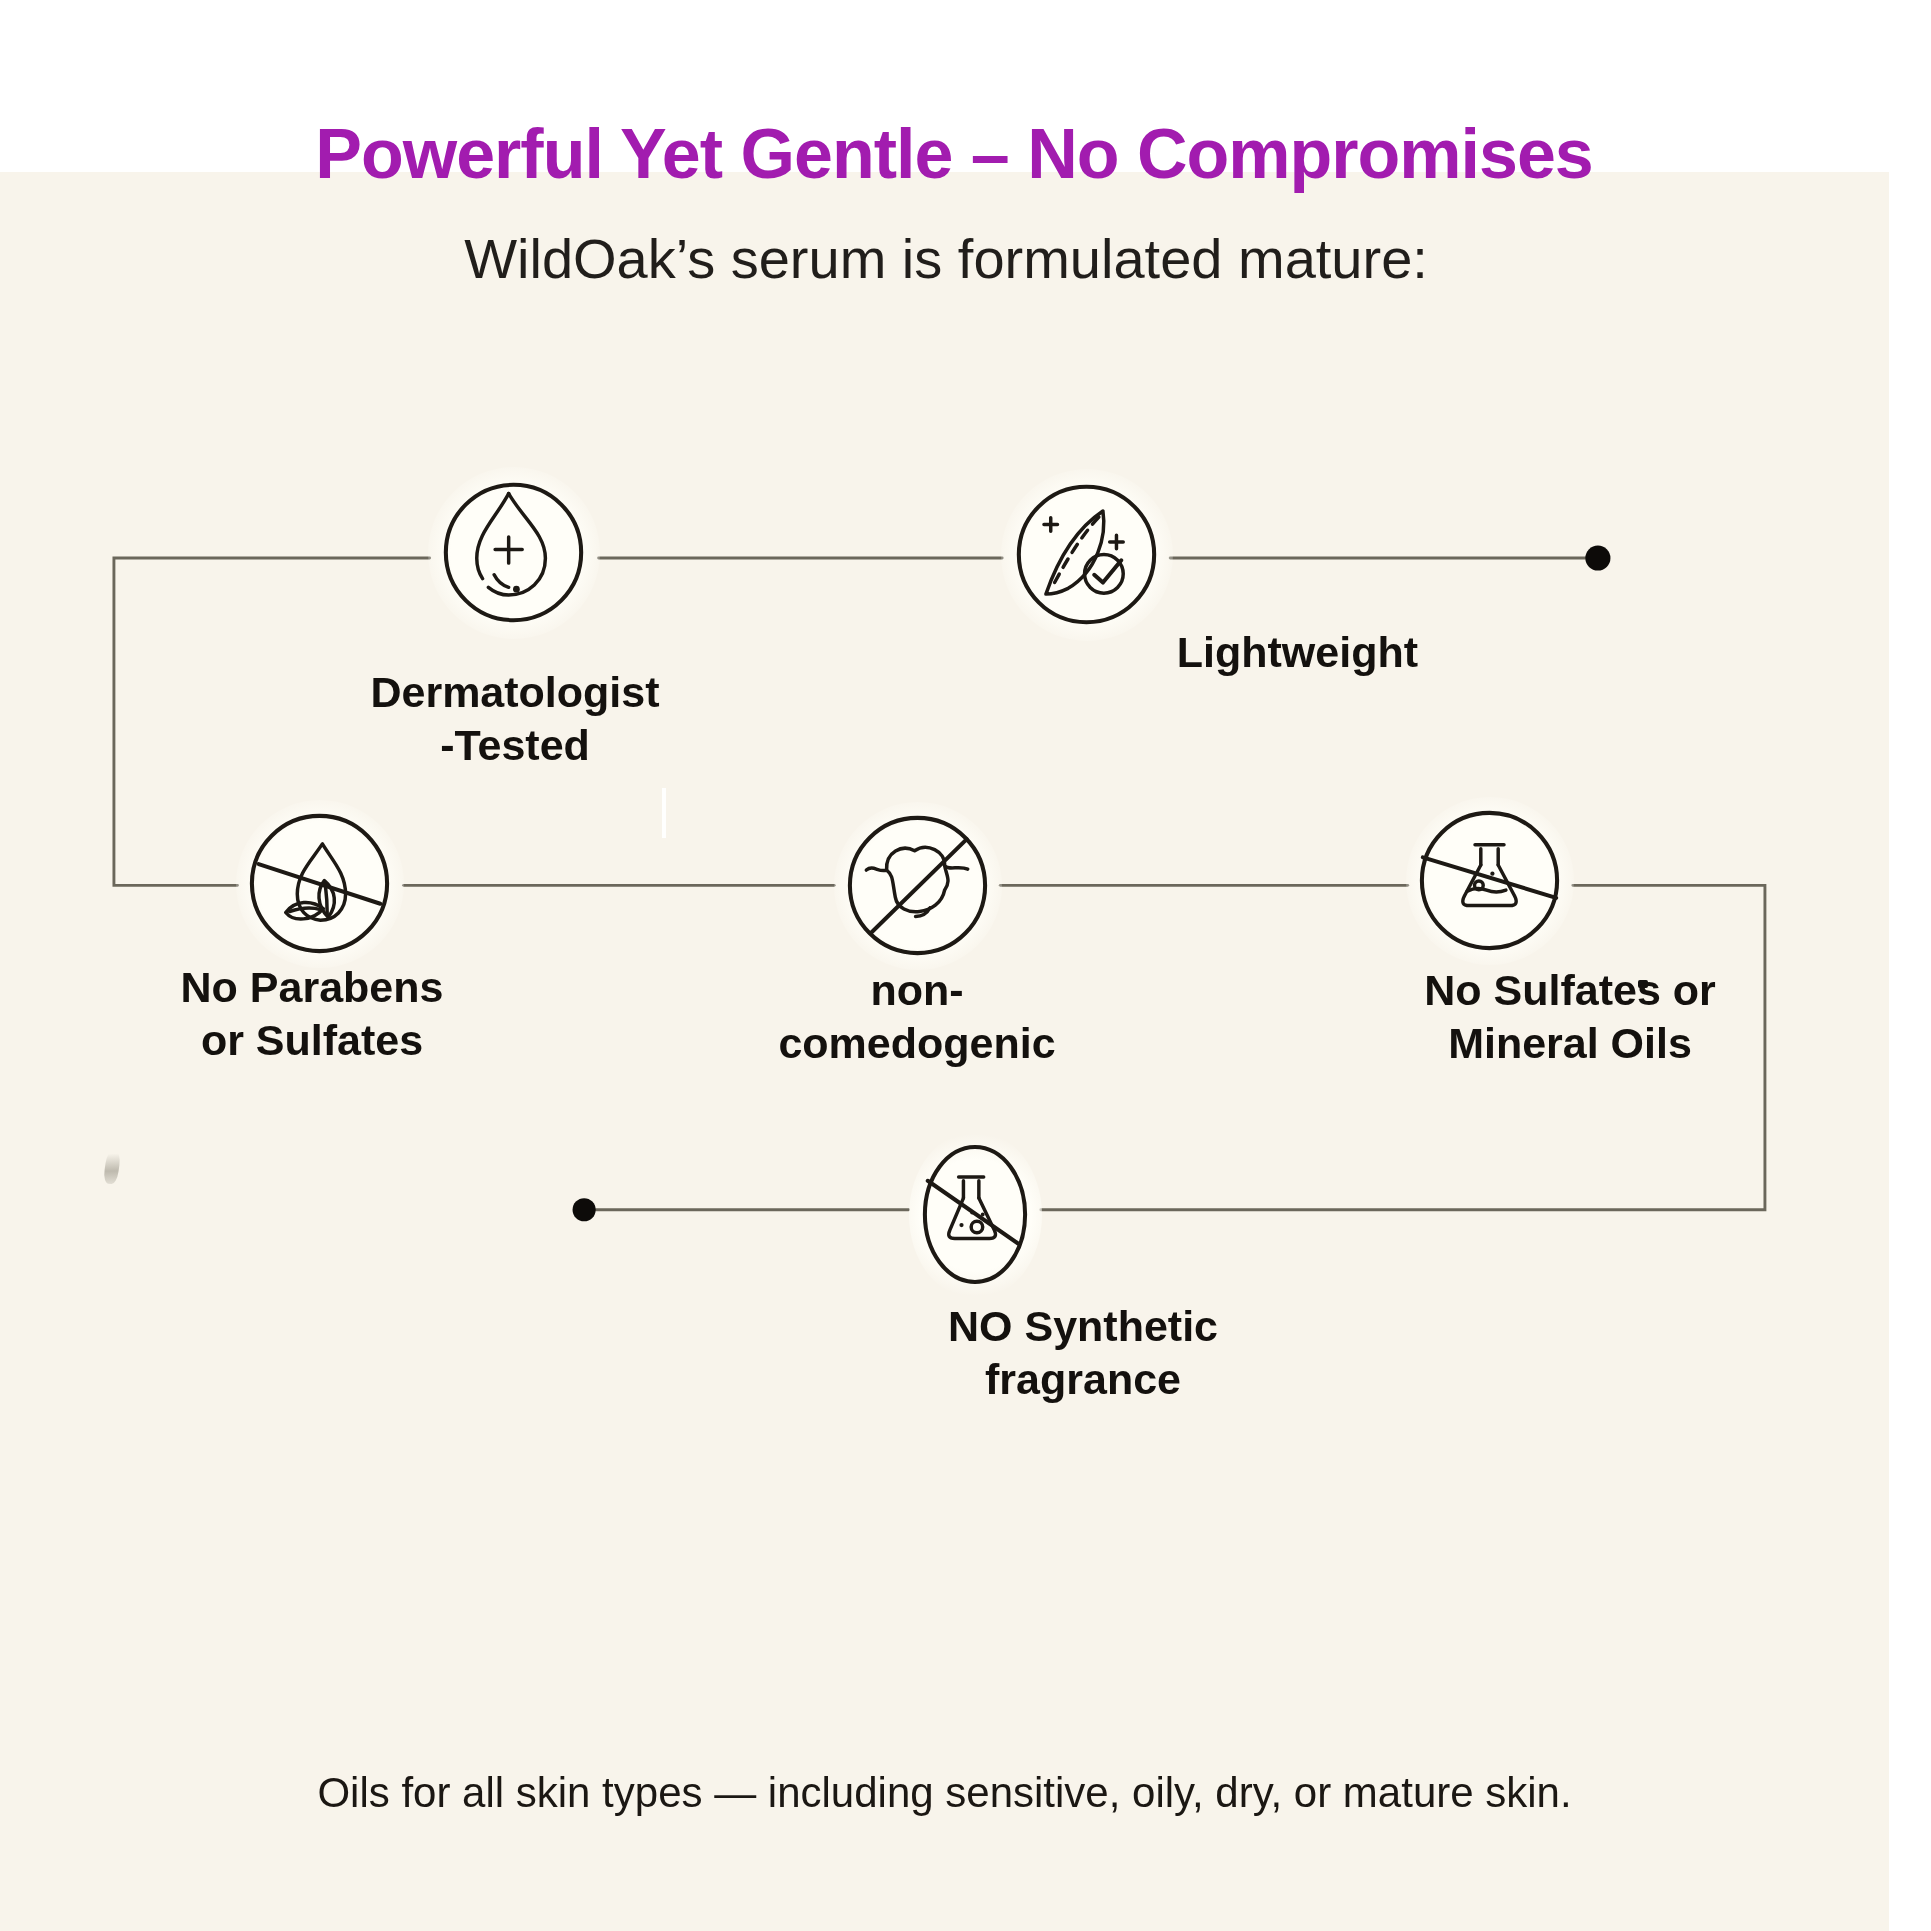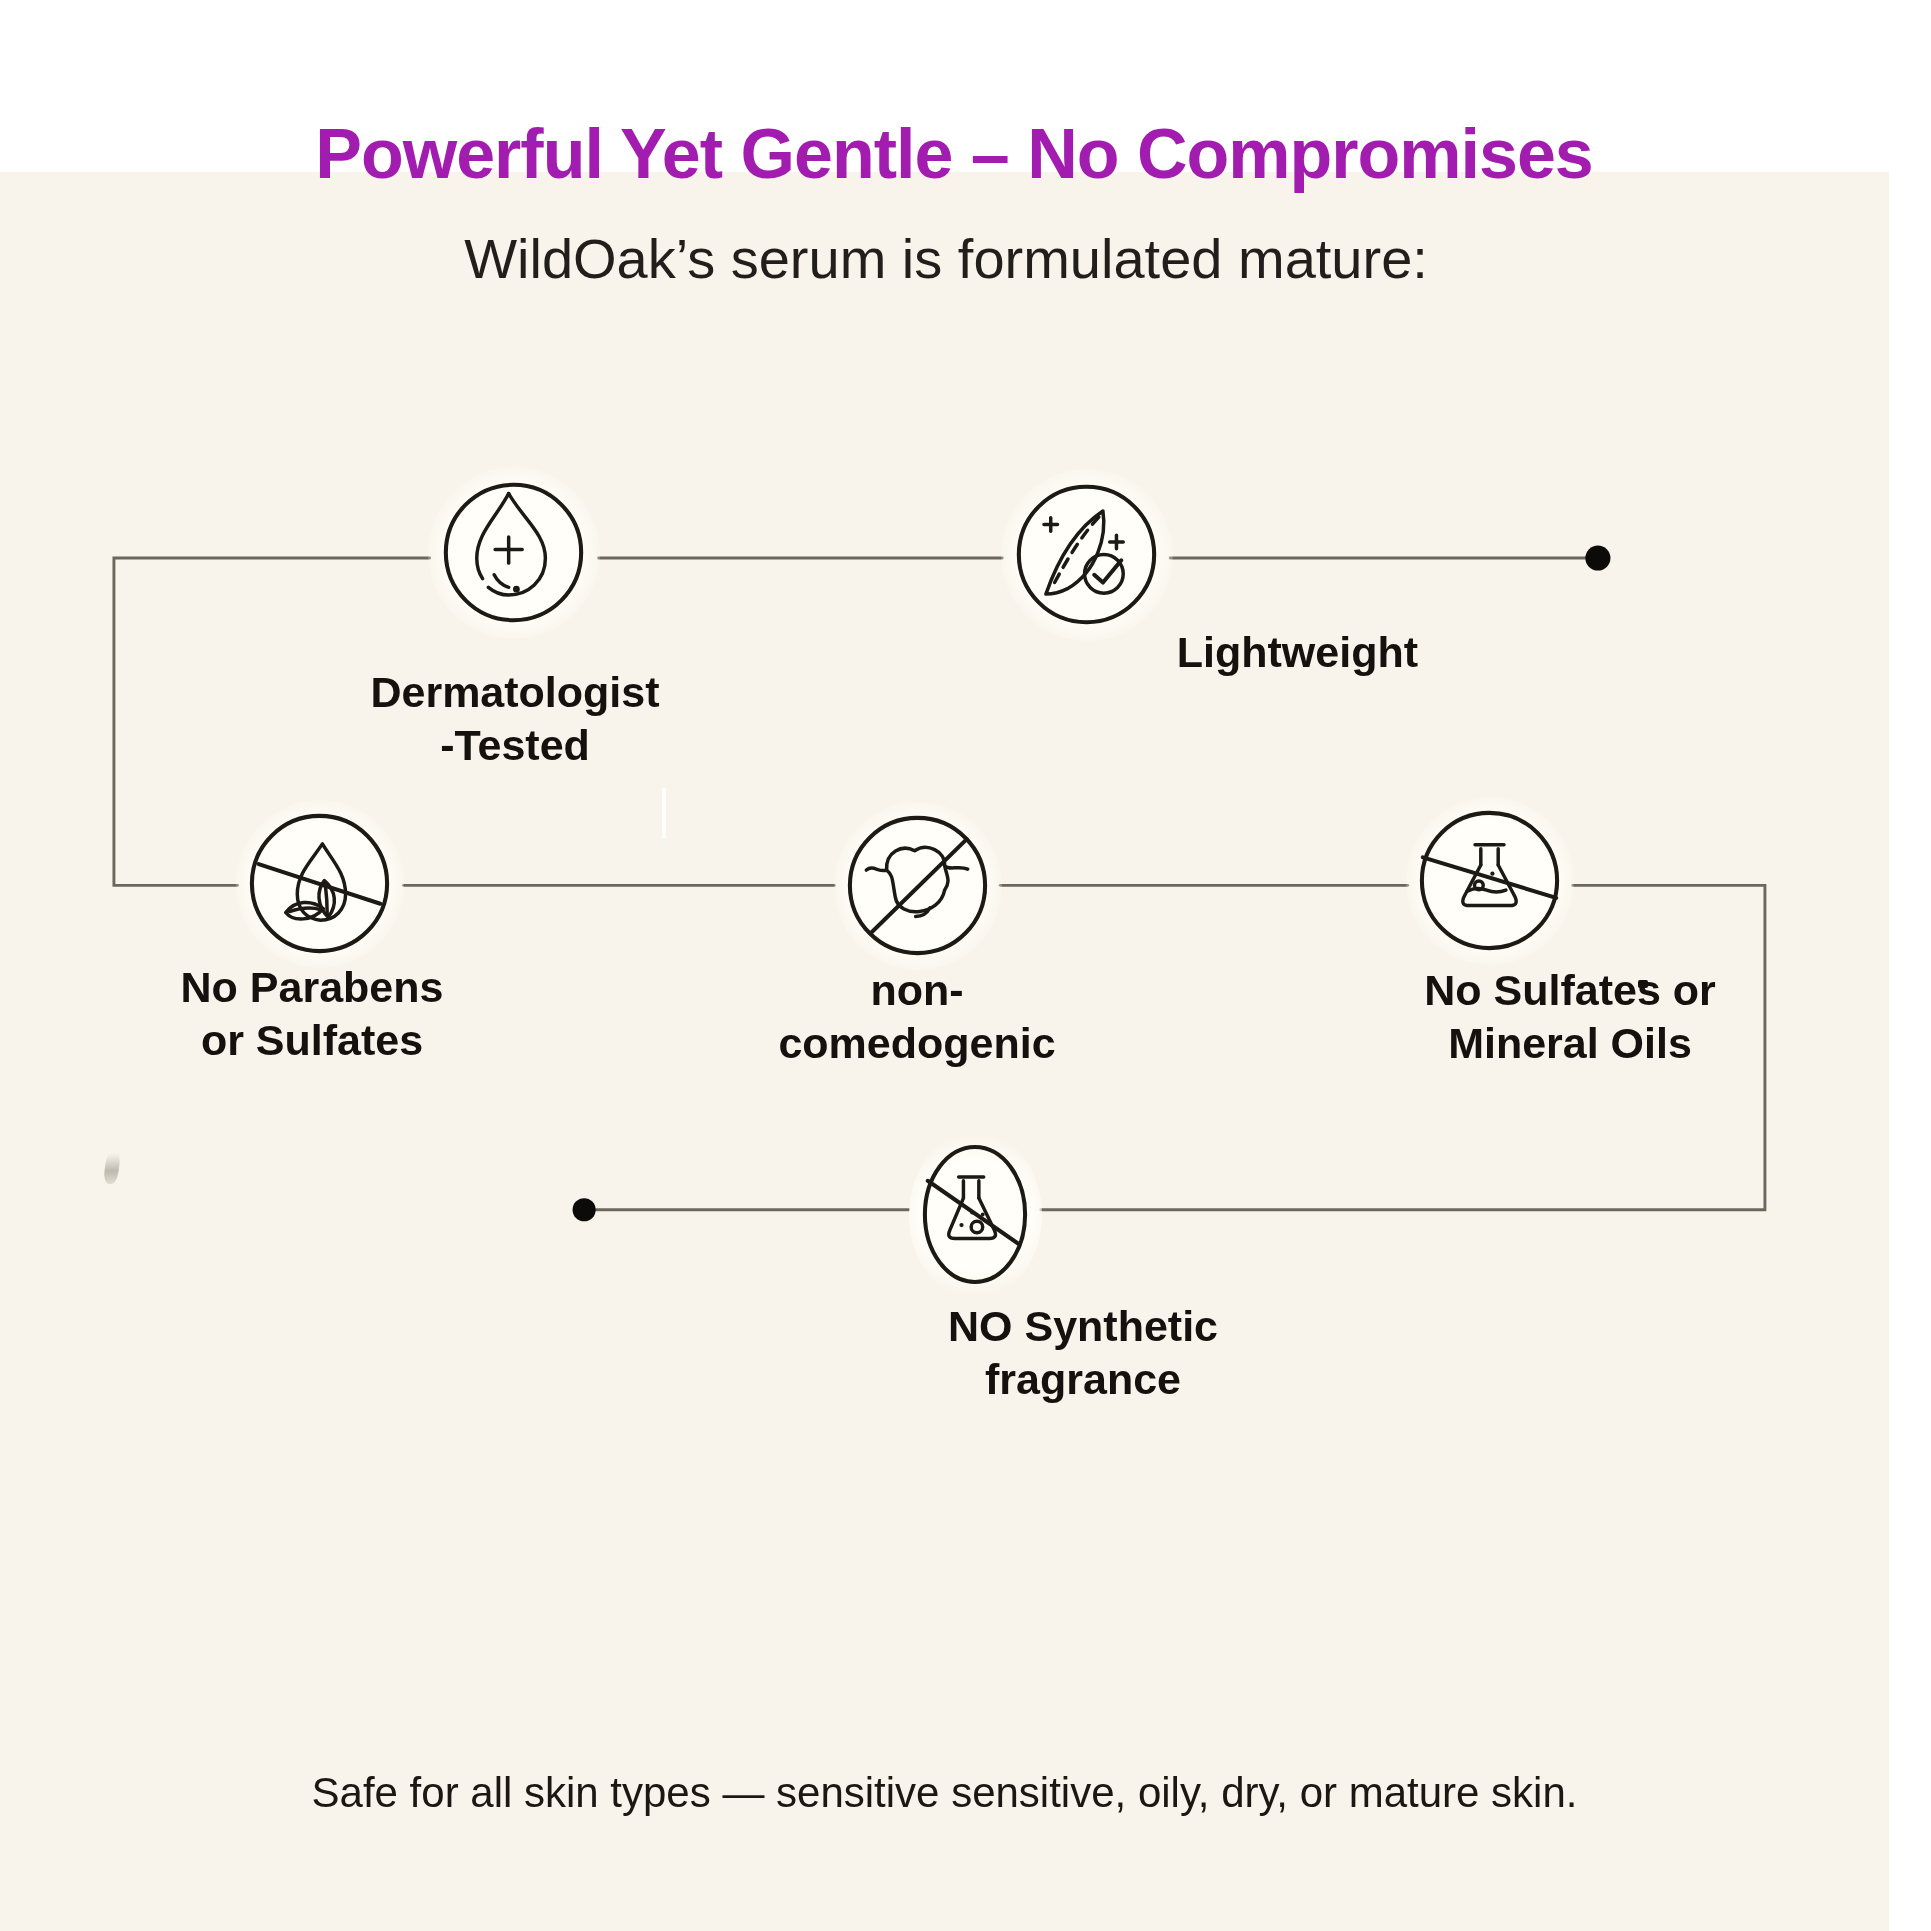--- a/index.html
+++ b/index.html
@@ -172,16 +172,16 @@
   <div class="feature-label lbl-light">Lightweight</div>
   <div class="feature-label lbl-parabens">No Parabens
 or Sulfates</div>
   <div class="feature-label lbl-noncom">non-
 comedogenic</div>
   <div class="feature-label lbl-sulfates">No Sulfates or
 Mineral Oils</div>
   <div class="feature-label lbl-synth">NO Synthetic
 fragrance</div>
 
-  <div class="footer-note">Safe for all skin types — sensitive sensitive, oily, dry, or mature skin.</div>
+  <div class="footer-note">Oils for all skin types — including sensitive, oily, dry, or mature skin.</div>
 
 </div>
 
 
 </body></html>

